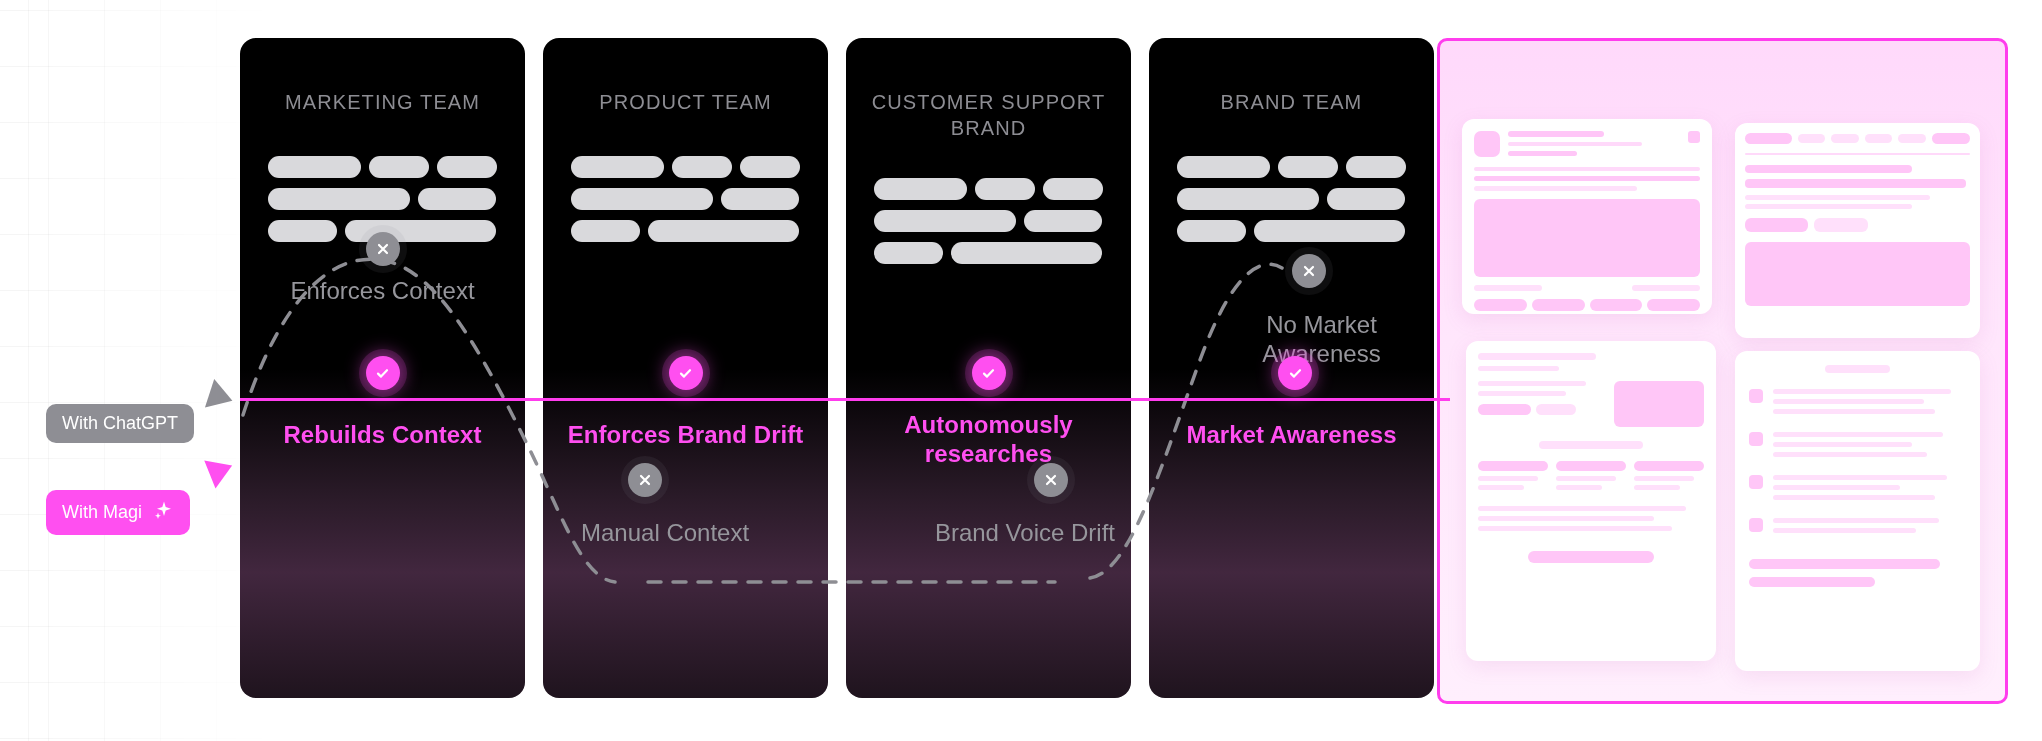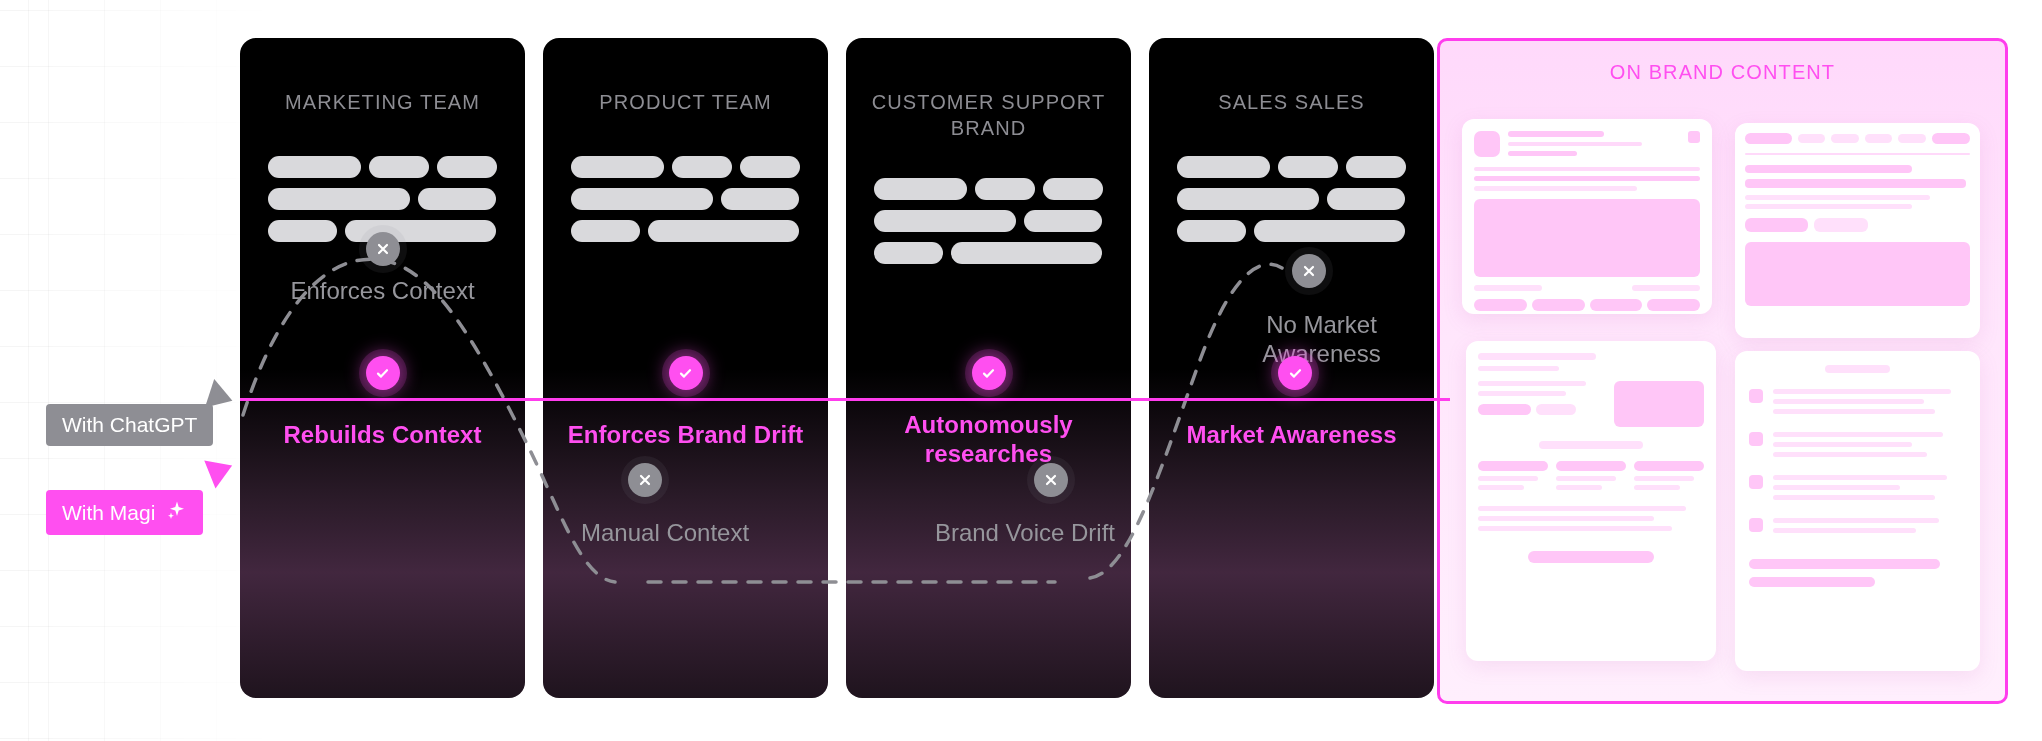--- a/index.html
+++ b/index.html
@@ -84,22 +84,22 @@
     position:absolute;left:240px;top:398px;width:1210px;height:3px;
     background:#ff3ded;z-index:6;
   }
 
   
   .path-layer{position:absolute;left:0;top:0;width:2042px;height:741px;pointer-events:none;z-index:5;}
 
   
   .pill{
     position:absolute;display:flex;align-items:center;gap:10px;
-    border-radius:4px;padding:9px 16px;
-    font-size:21px;color:#ffffff;white-space:nowrap;
+    border-radius:10px;padding:9px 16px;
+    font-size:18px;color:#ffffff;white-space:nowrap;
   }
   .pill-gpt{background:#8e8e94;left:46px;top:404px;}
   .pill-magi{background:#ff4ff0;left:46px;top:490px;justify-content:center;}
   .pill-arrow{
     position:absolute;width:0;height:0;
     border-top:15px solid transparent;border-bottom:15px solid transparent;
   }
   .arrow-gpt{left:209px;top:382px;border-left:24px solid #8e8e94;transform:rotate(18deg);}
   .arrow-magi{left:209px;top:455px;border-left:24px solid #ff4ff0;transform:rotate(-22deg);}
 
@@ -228,21 +228,21 @@
       <div class="cap cap-pink" style="top:372px;z-index:7">Autonomously researches</div>
       <div class="badge badge-x" style="left:205px;top:425px">
         <svg width="16" height="16" viewBox="0 0 16 16">
             <path d="M4 4 L12 12 M12 4 L4 12" stroke="#fff" stroke-width="2.2" stroke-linecap="round" fill="none"></path>
           </svg>
       </div>
       <div class="cap cap-grey" style="top:480px;text-align:right;right:16px">Brand Voice Drift</div>
     </div>
 
     <div class="col">
-      <div class="col-title">SALES SALES</div>
+      <div class="col-title">BRAND TEAM</div>
       <div class="skel">
         <div class="row skel-row">
             <div class="bar" style="width:42%"></div>
             <div class="bar" style="width:27%"></div>
             <div class="bar" style="width:27%"></div>
           </div>
         <div class="row skel-row">
             <div class="bar" style="width:62%"></div>
             <div class="bar" style="width:34%"></div>
           </div>
@@ -286,21 +286,20 @@
     <span>With Magi</span>
     <span>
       <svg width="22" height="22" viewBox="0 0 22 22">
         <path d="M12 2.5 L13.7 8.0 L19 9.8 L13.7 11.6 L12 17 L10.3 11.6 L5 9.8 L10.3 8.0 Z" fill="#fff"></path>
         <path d="M6 13.5 L6.8 16 L9 16.8 L6.8 17.6 L6 20 L5.2 17.6 L3 16.8 L5.2 16 Z" fill="#fff"></path>
       </svg>
     </span>
   </div>
 
   <div class="brand">
-    <div class="brand-title">ON BRAND CONTENT</div>
 
     <div class="mock m1">
       <div class="mpad">
         <div class="row" style="gap:8px;align-items:flex-start">
           <div class="p" style="width:26px;height:26px;border-radius:7px"></div>
           <div style="flex:1">
             <div class="p" style="width:56%;height:6px;margin-bottom:5px"></div>
             <div class="hair" style="width:78%;height:4px;margin-bottom:5px"></div>
             <div class="p" style="width:40%;height:5px"></div>
           </div>

